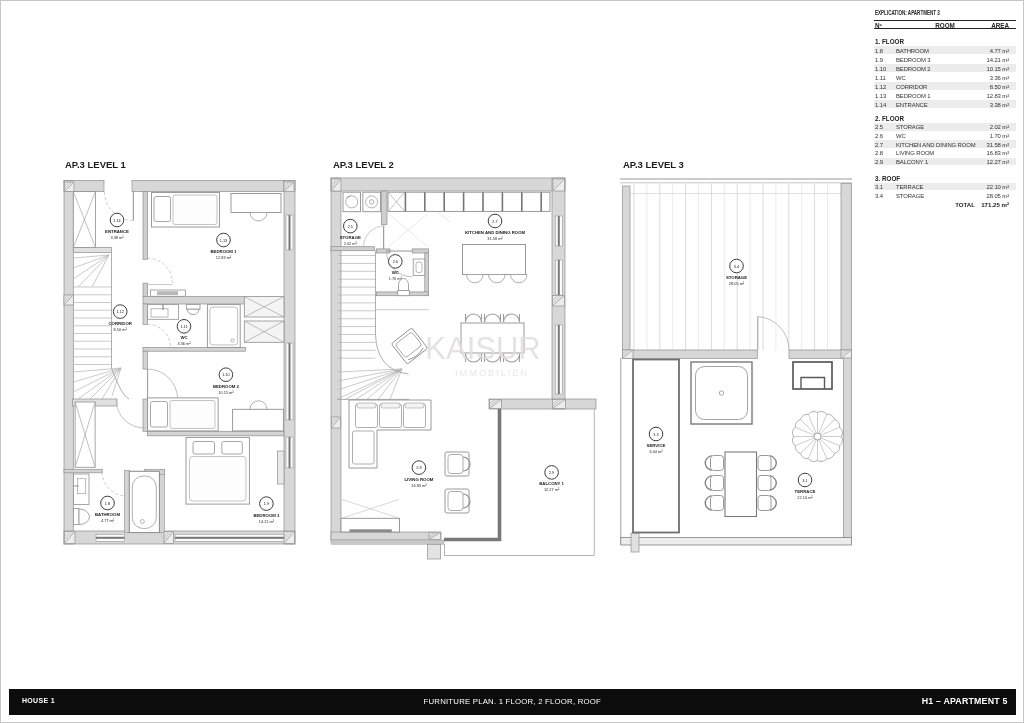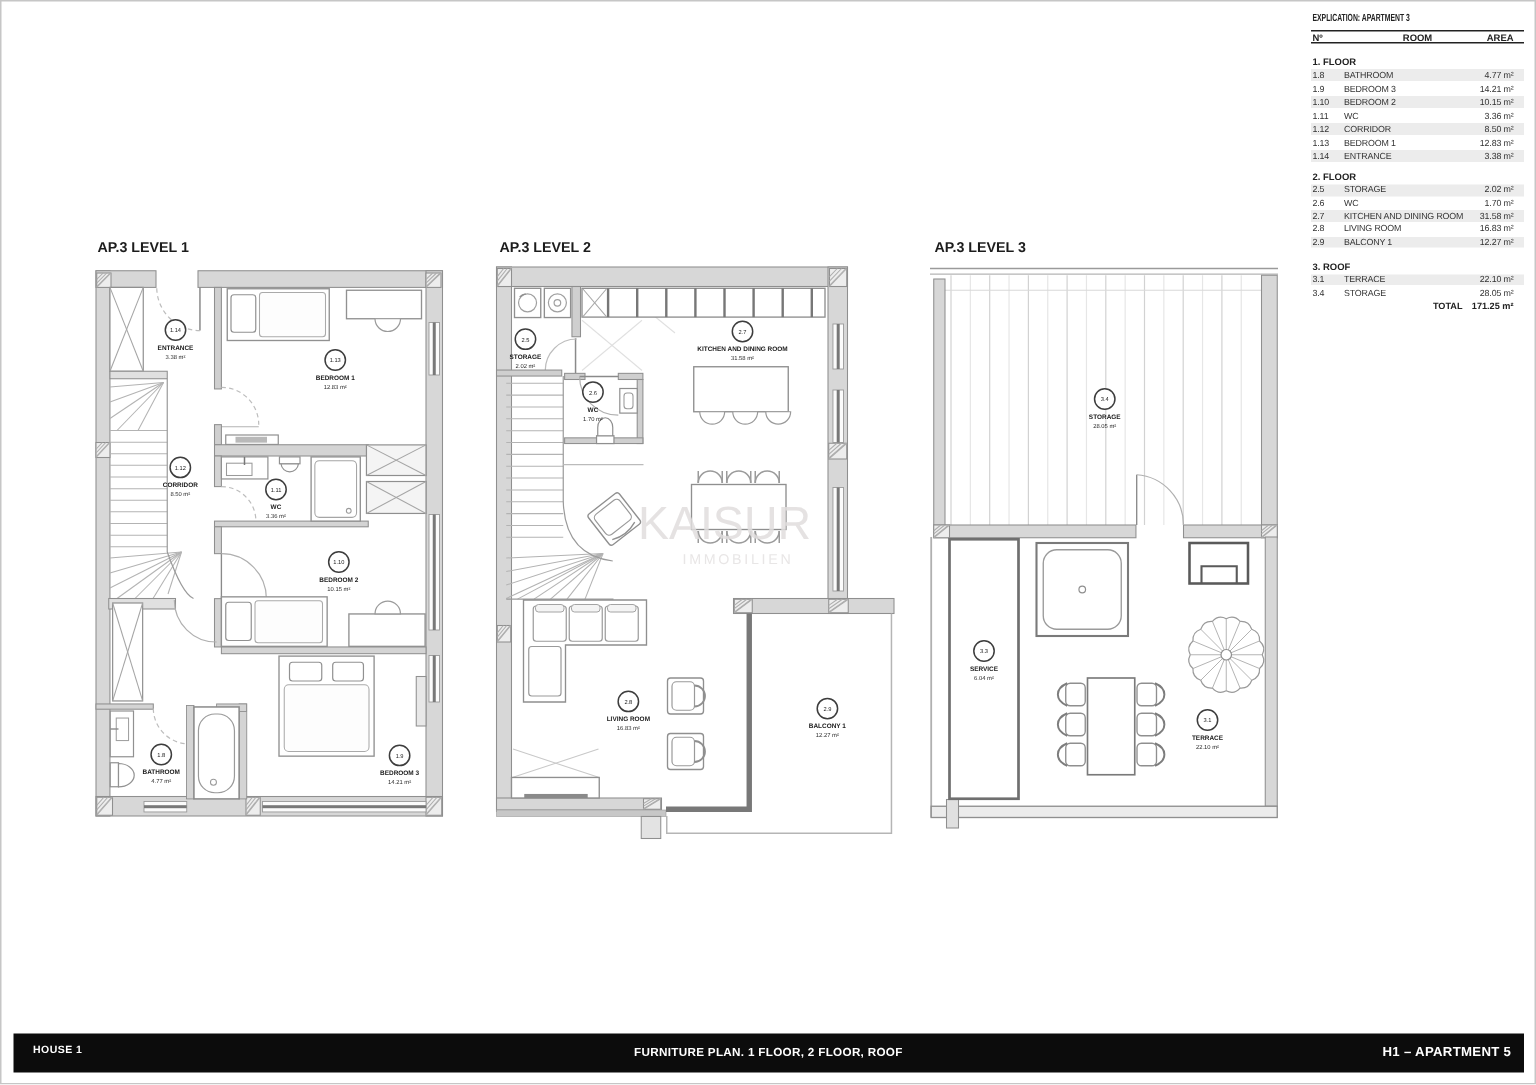--- a/index.html
+++ b/index.html
@@ -780,16 +780,16 @@
     <div style="position:absolute;right:7px;top:192.6px;font-size:5.9px;letter-spacing:-0.1px;white-space:nowrap;color:#333;">28.05 m²</div>
 
 <div style="position:absolute;right:41px;top:201.1px;font-size:6.1px;font-weight:bold;">TOTAL</div>
 <div style="position:absolute;right:7px;top:201.1px;font-size:6.1px;font-weight:bold;">171.25 m²</div>
 </div>
 
 <div style="position:absolute;left:9px;top:688.5px;width:1006.5px;height:26px;background:#0c0c0c;color:#fff;font-family:'Liberation Sans',sans-serif;">
 
 <div style="position:absolute;left:13px;top:8.5px;font-size:7px;font-weight:bold;letter-spacing:0.3px;">HOUSE 1</div>
 
-<div style="position:absolute;left:0;top:8px;width:100%;text-align:center;font-size:7.8px;font-weight:bold;letter-spacing:0.2px;">FURNITURE PLAN. 1 FLOOR, 2 FLOOR, ROOF</div>
+<div style="position:absolute;left:0;top:8px;width:100%;text-align:center;font-size:7.8px;font-weight:normal;letter-spacing:0.2px;">FURNITURE PLAN. 1 FLOOR, 2 FLOOR, ROOF</div>
 
 <div style="position:absolute;right:8px;top:7px;font-size:8.8px;font-weight:bold;letter-spacing:0.2px;">H1 – APARTMENT 5</div>
 </div>
 
 </body></html>

